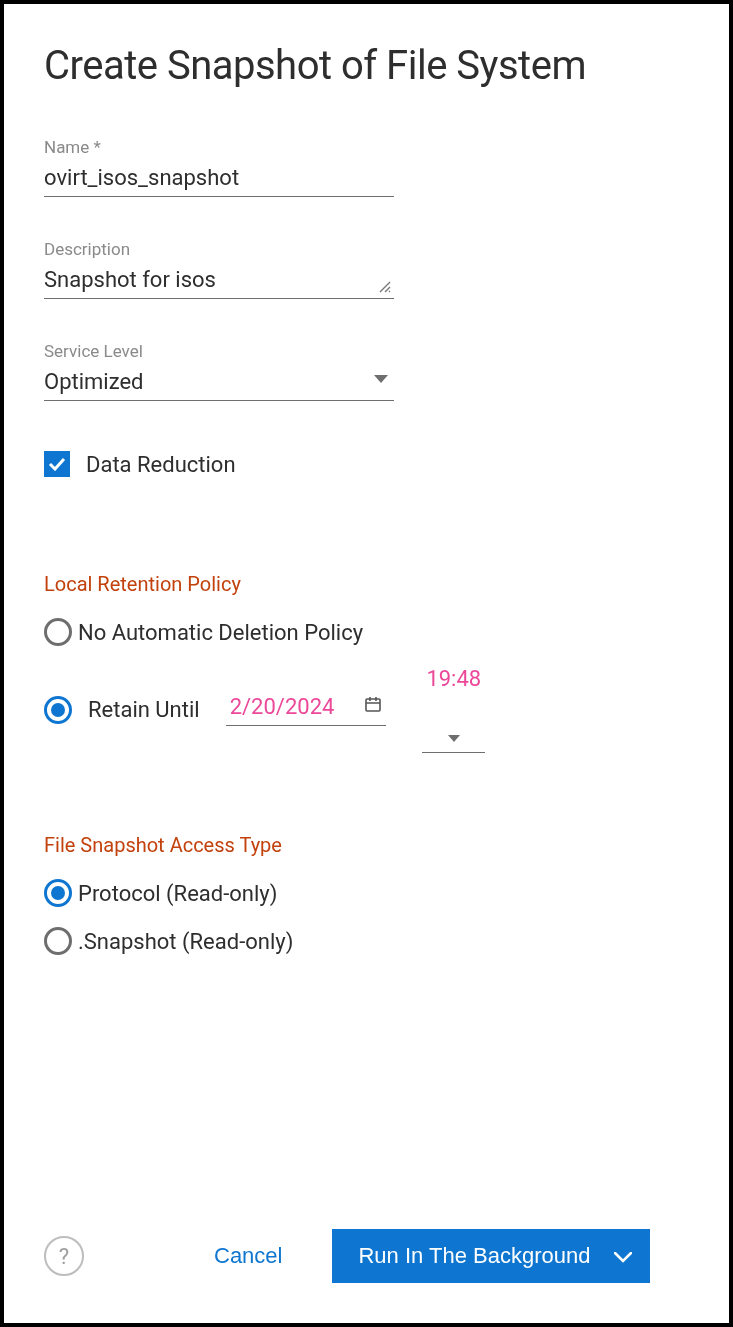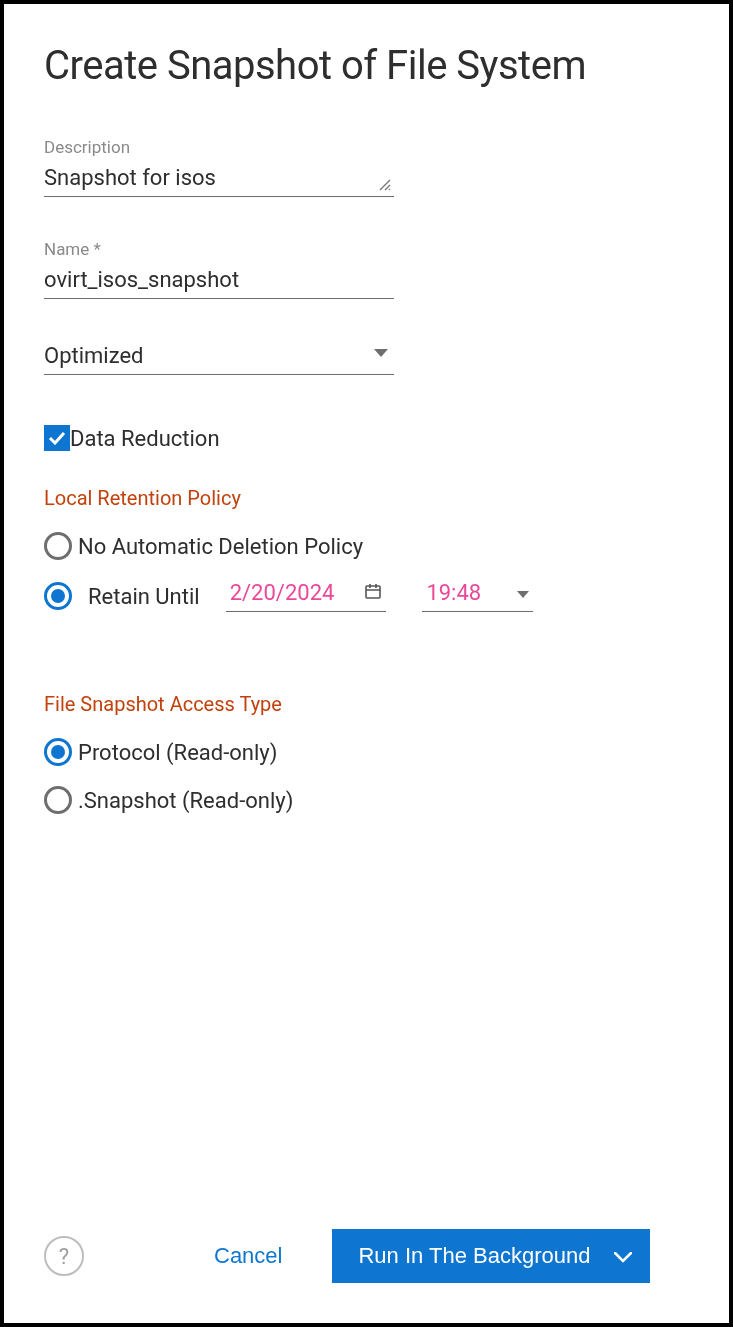--- a/index.html
+++ b/index.html
@@ -68,23 +68,23 @@
     right: 6px;
     bottom: 14px;
     pointer-events: none;
   }
   .caret-svg {
     fill: #6e6e6e;
   }
   .checkbox-row {
     display: flex;
     align-items: center;
-    gap: 0;
+    gap: 16px;
     margin-top: 8px;
-    margin-bottom: 35px;
+    margin-bottom: 95px;
   }
   .checkbox {
     width: 26px;
     height: 26px;
     background: #0e76d0;
     display: flex;
     align-items: center;
     justify-content: center;
     flex-shrink: 0;
   }
@@ -151,20 +151,21 @@
     color: #ec4899;
   }
   .time-field {
     position: relative;
     border-bottom: 1px solid #6e6e6e;
     padding: 0 4px 6px 4px;
     display: flex;
     align-items: center;
     gap: 36px;
     margin-left: 20px;
+    flex-direction: column;
   }
   .section-gap { height: 60px; }
   .footer {
     margin-top: auto;
     display: flex;
     align-items: center;
     gap: 30px;
     padding-top: 20px;
   }
   .help-btn {
@@ -203,39 +204,40 @@
     cursor: pointer;
   }
   .cal-icon svg { fill: none; stroke: #555; stroke-width: 1.6; }
 </style>
 </head>
 <body>
 
 <div class="dialog">
 
   <h1 class="title">Create Snapshot of File System</h1>
+
+  <div class="field">
+    <label class="field-label">Name *</label>
+    <input class="field-input" type="text" value="ovirt_isos_snapshot" style="">
+  </div>
 
   <div class="field">
     <label class="field-label">Description</label>
     <div class="textarea-wrap">
       <input class="field-input" type="text" value="Snapshot for isos" style="">
       <span class="resize-grip">
         <svg width="14" height="14" viewBox="0 0 14 14">
             <path d="M2 12 L12 2 M7 12 L12 7 M11 12 L12 11" stroke="#777" stroke-width="1.4" fill="none"></path>
           </svg>
       </span>
     </div>
   </div>
 
-  <div class="field">
-    <label class="field-label">Name *</label>
-    <input class="field-input" type="text" value="ovirt_isos_snapshot" style="">
-  </div>
-
   <div class="field select-wrap">
+    <label class="field-label">Service Level</label>
     <input class="field-input" type="text" readonly="" value="Optimized" style="">
     <span class="select-caret">
       <svg class="caret-svg" width="14" height="8" viewBox="0 0 14 8">
           <path d="M0 0 L7 8 L14 0 Z"></path>
         </svg>
     </span>
   </div>
 
   <div class="checkbox-row">
     <div class="checkbox">

